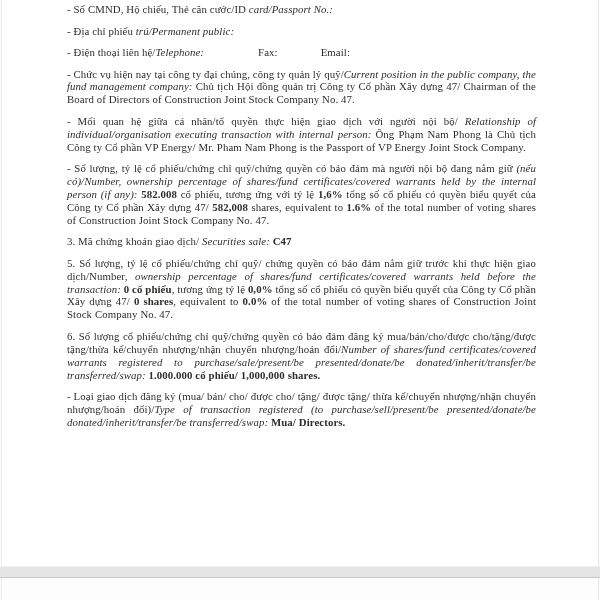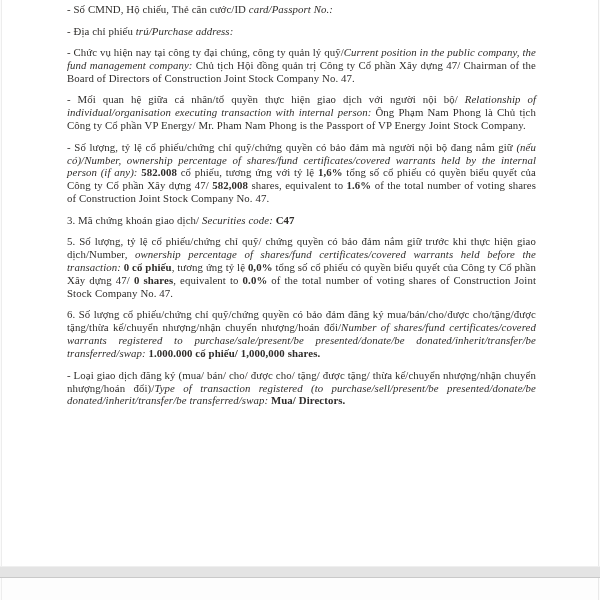--- a/index.html
+++ b/index.html
@@ -64,25 +64,26 @@
   .run-i { font-style: italic; }
   .run-b { font-weight: bold; }
 </style>
 </head>
 <body>
 
 <div class="viewer">
   <div class="page" style="background: rgb(255, 255, 255);">
     <div class="doc-content" style="color: rgb(47, 45, 43);">
         <p class="doc-para"><span>- Số CMND, Hộ chiếu, Thẻ căn cước/ID </span><span class="run-i">card/Passport No.:</span></p>
-        <p class="doc-para"><span>- Địa chỉ phiếu </span><span class="run-i">trú/Purchase address:</span></p>
+        <p class="doc-para"><span>- Địa chỉ phiếu </span><span class="run-i">trú/Permanent public:</span></p>
+        <p class="doc-para"><span>- Điện thoại liên hệ/</span><span class="run-i">Telephone:</span><span style="margin-left: 54px;">Fax:</span><span style="margin-left: 43px;">Email:</span></p>
         <p class="doc-para"><span>- Chức vụ hiện nay tại công ty đại chúng, công ty quản lý quỹ/</span><span class="run-i">Current position in the public company, the fund management company:</span><span> Chủ tịch Hội đồng quản trị Công ty Cổ phần Xây dựng 47/ Chairman of the Board of Directors of Construction Joint Stock Company No. 47.</span></p>
         <p class="doc-para"><span>- Mối quan hệ giữa cá nhân/tổ quyền thực hiện giao dịch với người nội bộ/ </span><span class="run-i">Relationship of individual/organisation executing transaction with internal person:</span><span> Ông Phạm Nam Phong là Chủ tịch Công ty Cổ phần VP Energy/ Mr. Pham Nam Phong is the Passport of VP Energy Joint Stock Company.</span></p>
         <p class="doc-para"><span>- Số lượng, tỷ lệ cổ phiếu/chứng chỉ quỹ/chứng quyền có bảo đảm mà người nội bộ đang nắm giữ </span><span class="run-i">(nếu có)/Number, ownership percentage of shares/fund certificates/covered warrants held by the internal person (if any):</span><span> </span><span class="run-b">582.008</span><span> cổ phiếu, tương ứng với tỷ lệ </span><span class="run-b">1,6%</span><span> tổng số cổ phiếu có quyền biểu quyết của Công ty Cổ phần Xây dựng 47/ </span><span class="run-b">582,008</span><span> shares, equivalent to </span><span class="run-b">1.6%</span><span> of the total number of voting shares of Construction Joint Stock Company No. 47.</span></p>
-        <p class="doc-para"><span>3. Mã chứng khoán giao dịch/ </span><span class="run-i">Securities code:</span><span class="run-b"> C47</span></p>
+        <p class="doc-para"><span>3. Mã chứng khoán giao dịch/ </span><span class="run-i">Securities sale:</span><span class="run-b"> C47</span></p>
         <p class="doc-para"><span>5. Số lượng, tỷ lệ cổ phiếu/chứng chỉ quỹ/ chứng quyền có bảo đảm nắm giữ trước khi thực hiện giao dịch/Number, </span><span class="run-i">ownership percentage of shares/fund certificates/covered warrants held before the transaction:</span><span> </span><span class="run-b">0 cổ phiếu</span><span>, tương ứng tỷ lệ </span><span class="run-b">0,0%</span><span> tổng số cổ phiếu có quyền biểu quyết của Công ty Cổ phần Xây dựng 47/ </span><span class="run-b">0 shares</span><span>, equivalent to </span><span class="run-b">0.0%</span><span> of the total number of voting shares of Construction Joint Stock Company No. 47.</span></p>
         <p class="doc-para"><span>6. Số lượng cổ phiếu/chứng chỉ quỹ/chứng quyền có bảo đảm đăng ký mua/bán/cho/được cho/tặng/được tặng/thừa kế/chuyển nhượng/nhận chuyển nhượng/hoán đổi/</span><span class="run-i">Number of shares/fund certificates/covered warrants registered to purchase/sale/present/be presented/donate/be donated/inherit/transfer/be transferred/swap:</span><span class="run-b"> 1.000.000 cổ phiếu/ 1,000,000 shares.</span></p>
         <p class="doc-para"><span>- Loại giao dịch đăng ký (mua/ bán/ cho/ được cho/ tặng/ được tặng/ thừa kế/chuyển nhượng/nhận chuyển nhượng/hoán đổi)/</span><span class="run-i">Type of transaction registered (to purchase/sell/present/be presented/donate/be donated/inherit/transfer/be transferred/swap:</span><span class="run-b"> Mua/ Directors.</span></p>
       </div>
   </div>
   <div class="page-separator" style="background: rgb(228, 228, 228);"></div>
   <div class="page-next"></div>
 </div>
 
 </body></html>

